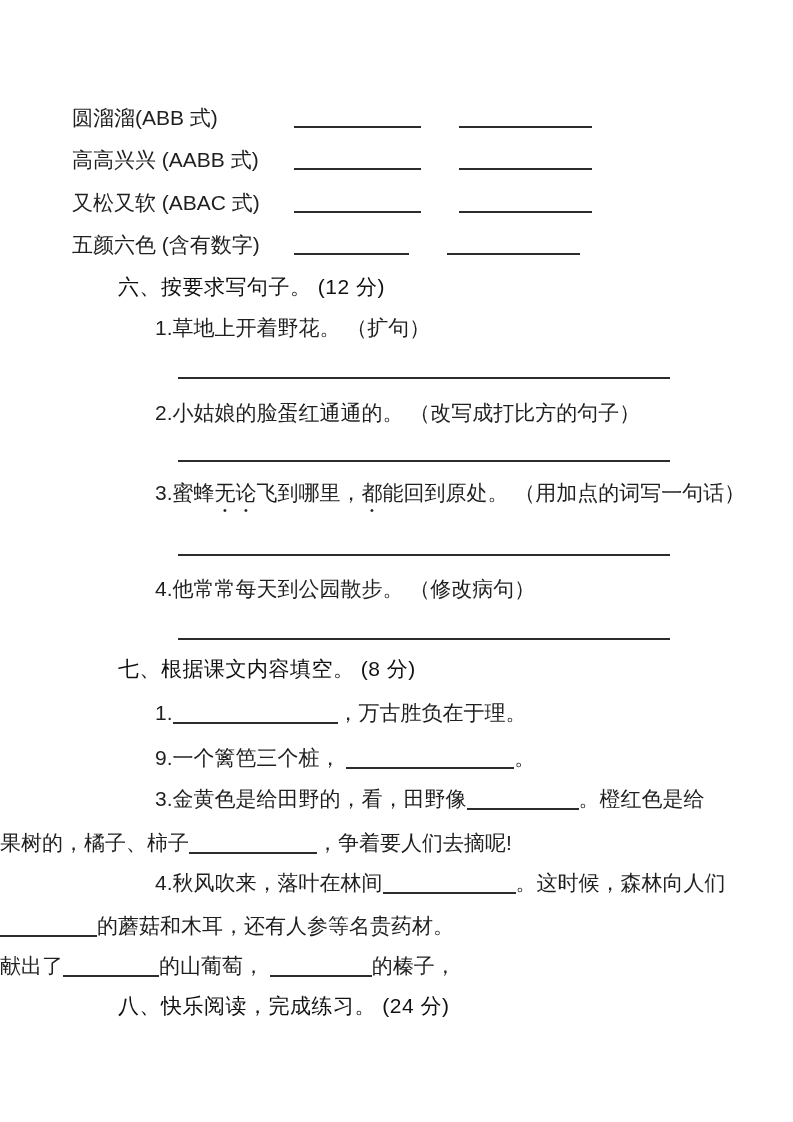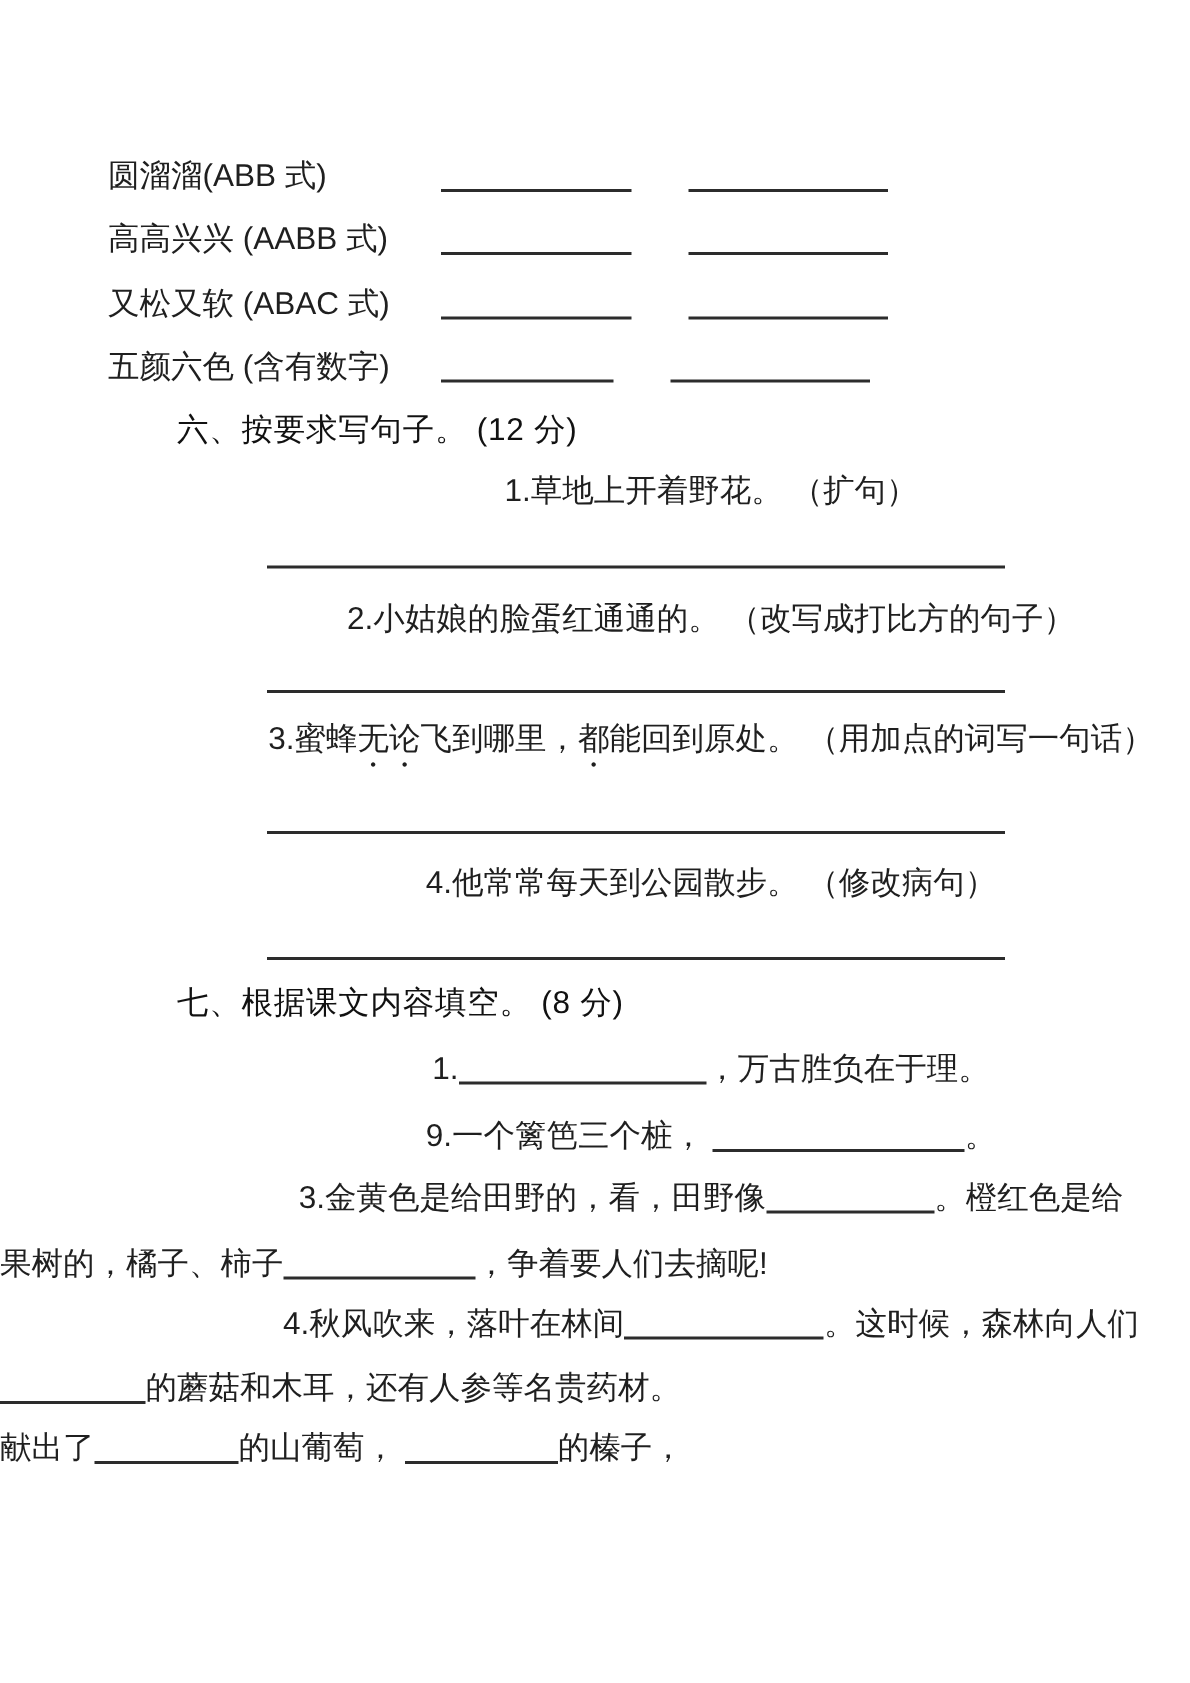--- a/index.html
+++ b/index.html
@@ -13,21 +13,21 @@
   .page {
     position: relative;
     width: 793px; height: 1122px;
     padding-top: 106px;
     font-size: 21px;
     line-height: 24px;
   }
   .line { white-space: nowrap; }
   
   .ind-head { margin-left: 118px; }
-  .ind-item { margin-left: 155px; text-align: center; }
+  .ind-item { margin-left: 155px; }
   .ind-wrap { }
   
   .heading { font-weight: 400; color: #111; letter-spacing: 0.5px; }
   
   .pair-row { display: flex; margin-left: 72px; height: 24px; }
   .pair-label { flex: 0 0 222px; }
   .pair-blank { height: 22px; border-bottom: 2px solid #2c2c2c; }
   .pair-blank.b1 { width: 127px; margin-right: 38px; }
   .pair-blank.b2 { width: 133px; }
   
@@ -111,14 +111,15 @@
   <div class="line ind-item" style="margin-top:16px">
     <span>4.秋风吹来，落叶在林间</span><span class="u" style="width:133px"></span><span>。这时候，森林向人们</span>
   </div>
   <div class="line ind-wrap" style="margin-top:19px">
     <span class="u" style="width:97px"></span><span>的蘑菇和木耳，还有人参等名贵药材。</span>
   </div>
   <div class="line ind-wrap" style="margin-top:16px">
     <span>献出了</span><span class="u" style="width:96px"></span><span>的山葡萄，</span> <span class="u" style="width:102px"></span><span>的榛子，</span>
   </div>
 
+  <div class="line ind-head heading" style="margin-top:16px">八、快乐阅读，完成练习。 (24 分)</div>
 
 </div>
 
 </body></html>

